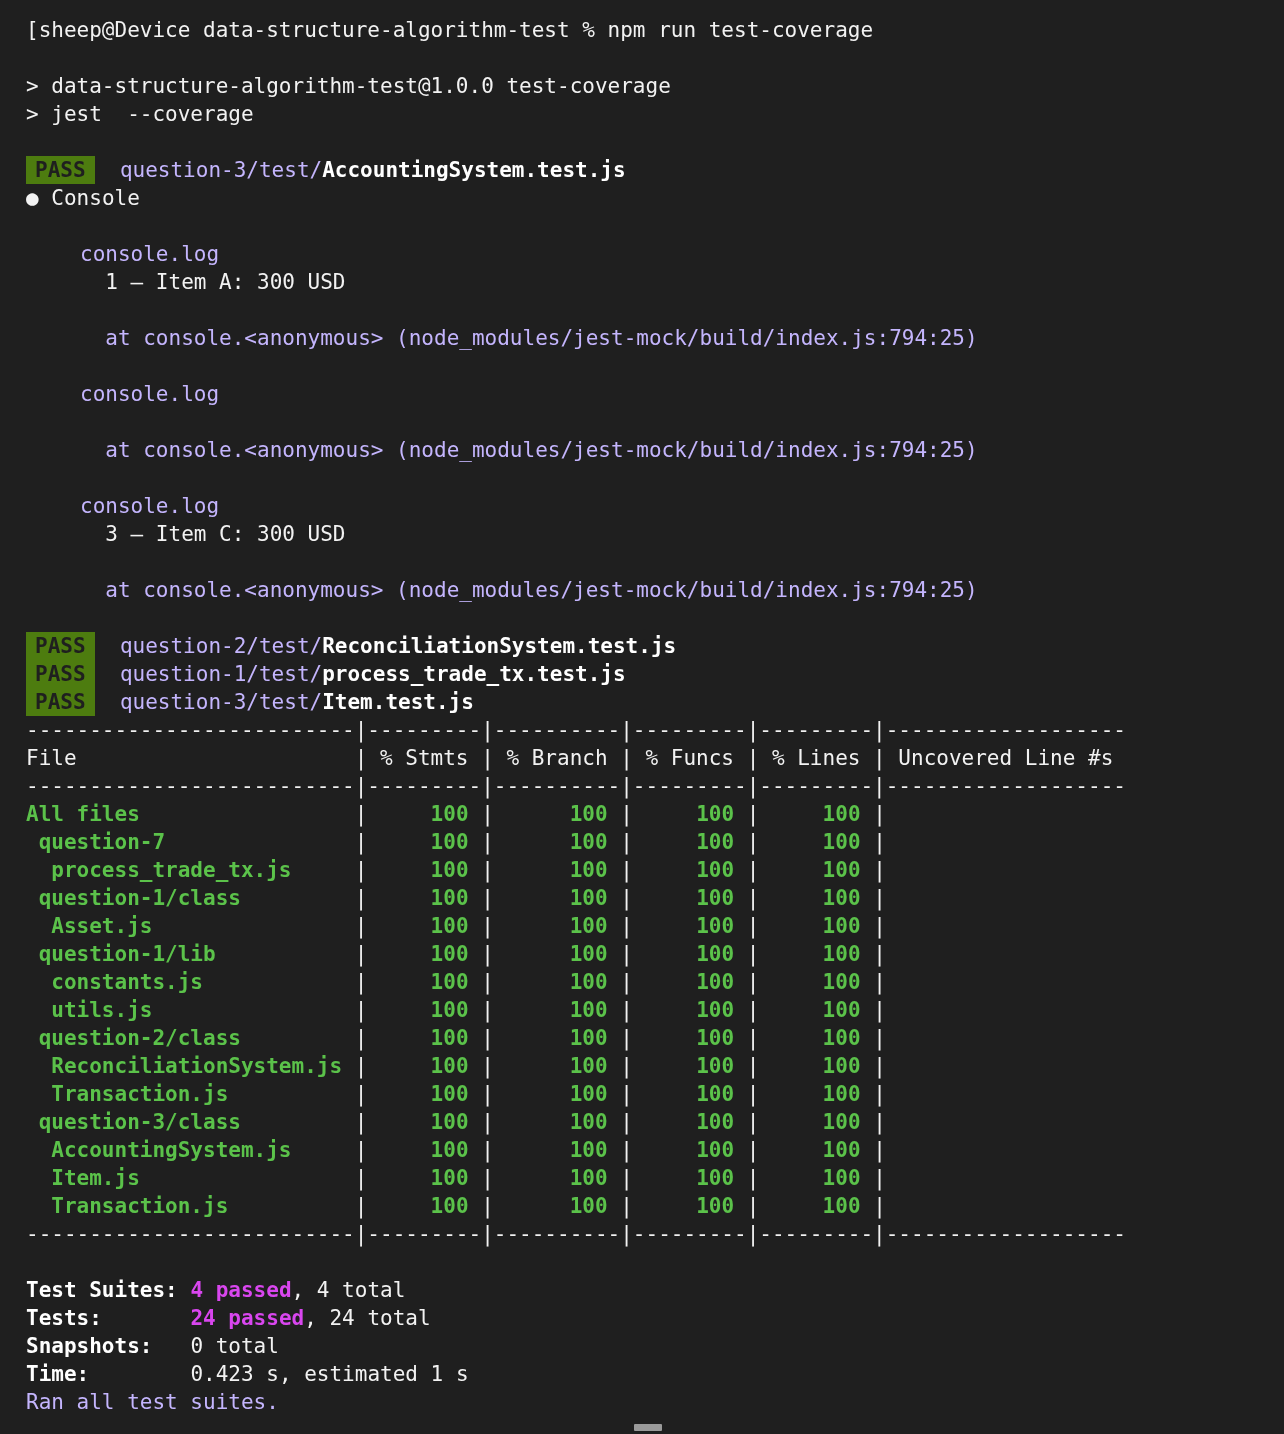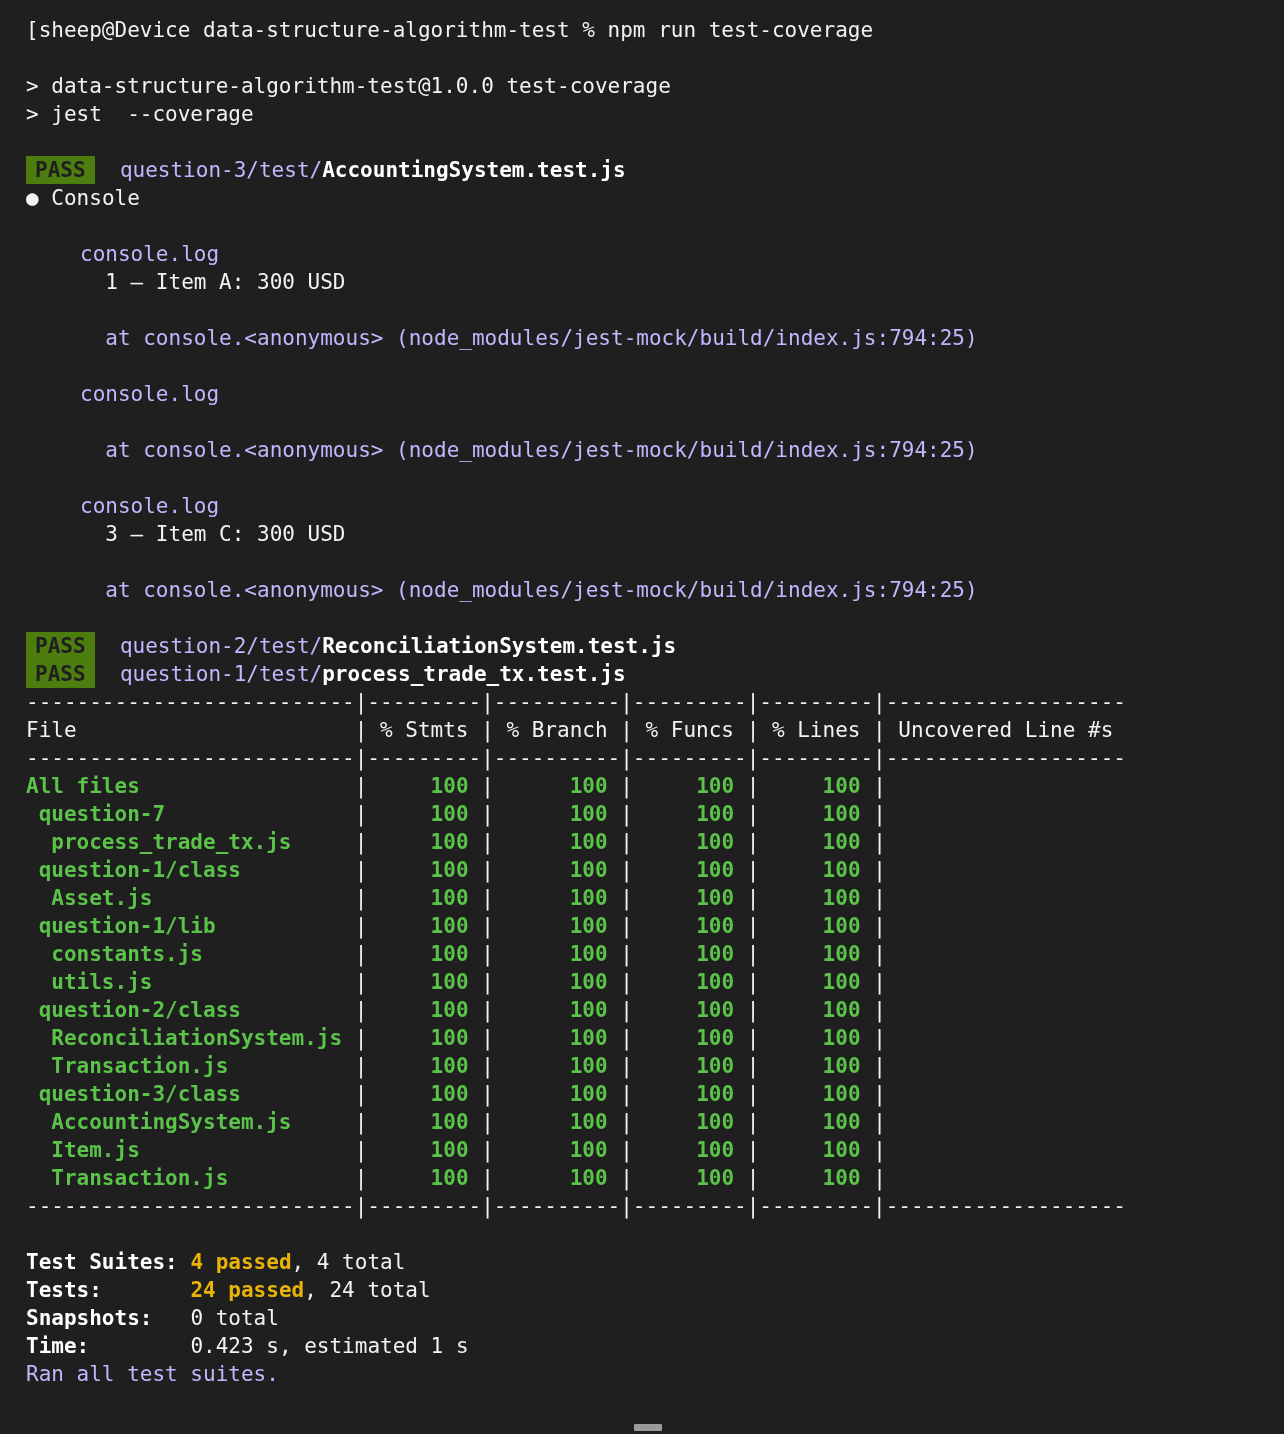--- a/index.html
+++ b/index.html
@@ -31,21 +31,21 @@
     padding-left: 10px;
     height: 28px;
     font-size: 21px;
     line-height: 28px;
   }
   .line.blank { height: 28px; }
   .half { height: 14px; }
   .dim   { color: #c4b5fd; }
   .white { color: #f2f2f2; }
   .bold  { font-weight: bold; color: #ffffff; }
-  .greenb{ color: #eab308; font-weight: bold; }
+  .greenb{ color: #d946ef; font-weight: bold; }
   .pass-badge {
     display: inline-block;
     background: #4d7c0f;
     color: #1f1f1f;
     font-weight: bold;
     padding: 0 9px;
     line-height: 28px;
     height: 28px;
     vertical-align: top;
   }
@@ -104,20 +104,21 @@
     <div class="line dim" style="padding-left:64px">console.log</div>
     <div class="line white" style="padding-left:64px">  3 – Item C: 300 USD</div>
     <div class="line blank"></div>
     <div class="line dim" style="padding-left:64px">  at console.&lt;anonymous&gt; (node_modules/jest-mock/build/index.js:794:25)</div>
     <div class="line blank half"></div>
   </div>
 
   <div id="suites-rest">
       <div class="line"><span class="pass-badge">PASS</span><span class="dim">  </span><span class="dim">question-2/test/</span><span class="bold">ReconciliationSystem.test.js</span></div>
       <div class="line"><span class="pass-badge">PASS</span><span class="dim">  </span><span class="dim">question-1/test/</span><span class="bold">process_trade_tx.test.js</span></div>
+      <div class="line"><span class="pass-badge">PASS</span><span class="dim">  </span><span class="dim">question-3/test/</span><span class="bold">Item.test.js</span></div>
     </div>
 
   <div id="coverage-table">
       <div class="tbl sep">--------------------------|---------|----------|---------|---------|-------------------</div>
       <div class="tbl">File                      | % Stmts | % Branch | % Funcs | % Lines | Uncovered Line #s</div>
       <div class="tbl sep">--------------------------|---------|----------|---------|---------|-------------------</div>
       <div class="tbl"><span class="c">All files                 </span><span class="sep">|</span><span class="c">     100 </span><span class="sep">|</span><span class="c">      100 </span><span class="sep">|</span><span class="c">     100 </span><span class="sep">|</span><span class="c">     100 </span><span class="sep">|</span><span class="c">                   </span></div>
       <div class="tbl"><span class="c"> question-7               </span><span class="sep">|</span><span class="c">     100 </span><span class="sep">|</span><span class="c">      100 </span><span class="sep">|</span><span class="c">     100 </span><span class="sep">|</span><span class="c">     100 </span><span class="sep">|</span><span class="c">                   </span></div>
       <div class="tbl"><span class="c">  process_trade_tx.js     </span><span class="sep">|</span><span class="c">     100 </span><span class="sep">|</span><span class="c">      100 </span><span class="sep">|</span><span class="c">     100 </span><span class="sep">|</span><span class="c">     100 </span><span class="sep">|</span><span class="c">                   </span></div>
       <div class="tbl"><span class="c"> question-1/class         </span><span class="sep">|</span><span class="c">     100 </span><span class="sep">|</span><span class="c">      100 </span><span class="sep">|</span><span class="c">     100 </span><span class="sep">|</span><span class="c">     100 </span><span class="sep">|</span><span class="c">                   </span></div>

